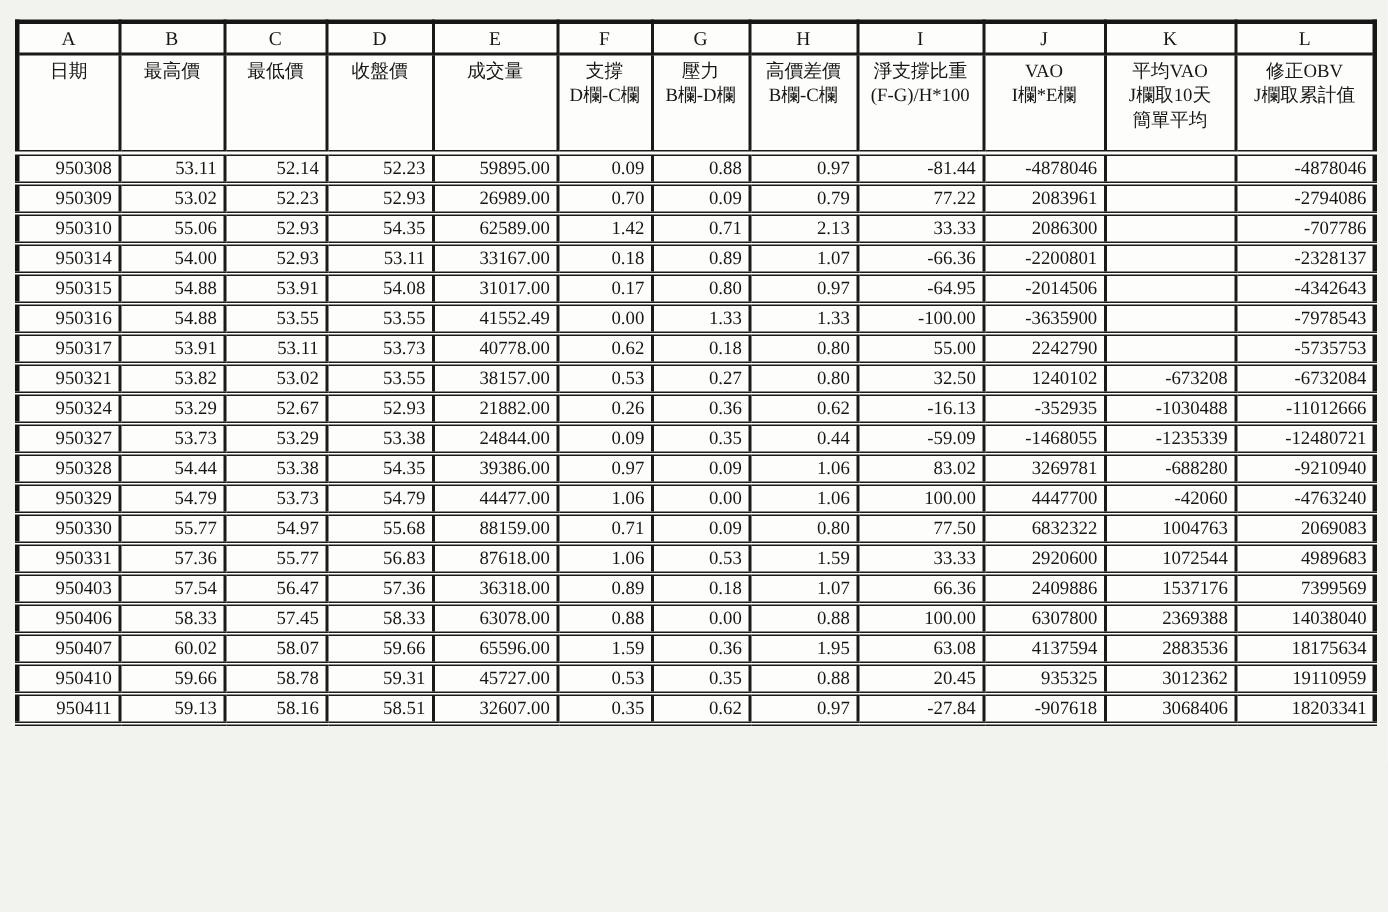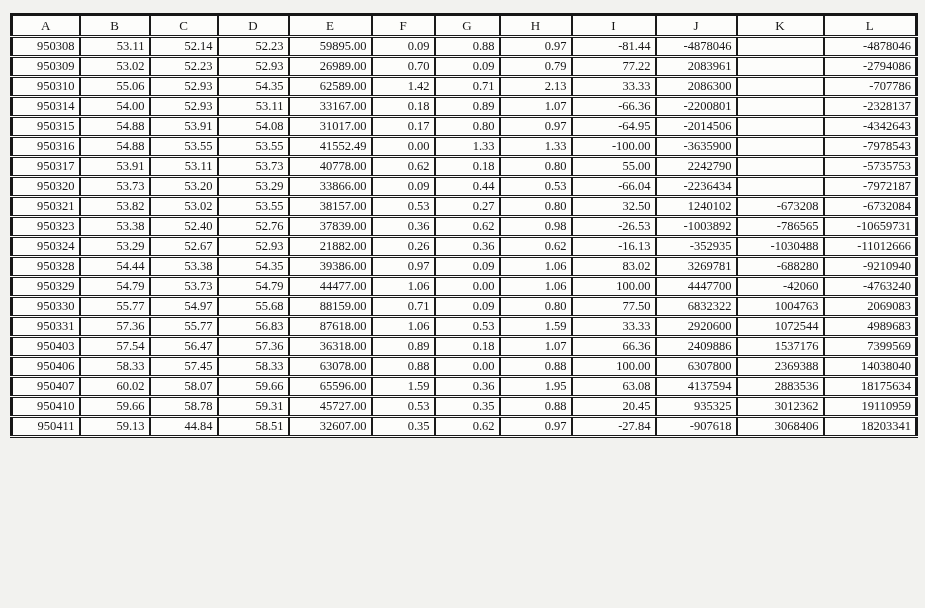--- a/index.html
+++ b/index.html
@@ -87,20 +87,42 @@
           <th>D</th>
           <th>E</th>
           <th>F</th>
           <th>G</th>
           <th>H</th>
           <th>I</th>
           <th>J</th>
           <th>K</th>
           <th>L</th>
         </tr>
+        <tr class="name-row">
+          <th>日期</th>
+          <th>最高價</th>
+          <th>最低價</th>
+          <th>收盤價</th>
+          <th>成交量</th>
+          <th>支撐
+D欄-C欄</th>
+          <th>壓力
+B欄-D欄</th>
+          <th>高價差價
+B欄-C欄</th>
+          <th>淨支撐比重
+(F-G)/H*100</th>
+          <th>VAO
+I欄*E欄</th>
+          <th>平均VAO
+J欄取10天
+簡單平均</th>
+          <th>修正OBV
+J欄取累計值</th>
+        </tr>
       </thead>
     <tbody id="table-body">
         <tr>
           <td>950308</td>
           <td>53.11</td>
           <td>52.14</td>
           <td>52.23</td>
           <td>59895.00</td>
           <td>0.09</td>
           <td>0.88</td>
@@ -186,78 +208,64 @@
           <td>53.11</td>
           <td>53.73</td>
           <td>40778.00</td>
           <td>0.62</td>
           <td>0.18</td>
           <td>0.80</td>
           <td>55.00</td>
           <td>2242790</td>
           <td></td>
           <td>-5735753</td>
-        </tr>
-        <tr>
-          <td>950320</td>
-          <td>53.73</td>
-          <td>53.20</td>
-          <td>53.29</td>
-          <td>33866.00</td>
-          <td>0.09</td>
-          <td>0.44</td>
-          <td>0.53</td>
-          <td>-66.04</td>
-          <td>-2236434</td>
-          <td></td>
-          <td>-7972187</td>
         </tr>
         <tr>
           <td>950321</td>
           <td>53.82</td>
           <td>53.02</td>
           <td>53.55</td>
           <td>38157.00</td>
           <td>0.53</td>
           <td>0.27</td>
           <td>0.80</td>
           <td>32.50</td>
           <td>1240102</td>
           <td>-673208</td>
           <td>-6732084</td>
         </tr>
         <tr>
-          <td>950323</td>
-          <td>53.38</td>
-          <td>52.40</td>
-          <td>52.76</td>
-          <td>37839.00</td>
-          <td>0.36</td>
-          <td>0.62</td>
-          <td>0.98</td>
-          <td>-26.53</td>
-          <td>-1003892</td>
-          <td>-786565</td>
-          <td>-10659731</td>
-        </tr>
-        <tr>
           <td>950324</td>
           <td>53.29</td>
           <td>52.67</td>
           <td>52.93</td>
           <td>21882.00</td>
           <td>0.26</td>
           <td>0.36</td>
           <td>0.62</td>
           <td>-16.13</td>
           <td>-352935</td>
           <td>-1030488</td>
           <td>-11012666</td>
         </tr>
         <tr>
+          <td>950327</td>
+          <td>53.73</td>
+          <td>53.29</td>
+          <td>53.38</td>
+          <td>24844.00</td>
+          <td>0.09</td>
+          <td>0.35</td>
+          <td>0.44</td>
+          <td>-59.09</td>
+          <td>-1468055</td>
+          <td>-1235339</td>
+          <td>-12480721</td>
+        </tr>
+        <tr>
           <td>950328</td>
           <td>54.44</td>
           <td>53.38</td>
           <td>54.35</td>
           <td>39386.00</td>
           <td>0.97</td>
           <td>0.09</td>
           <td>1.06</td>
           <td>83.02</td>
           <td>3269781</td>
@@ -358,21 +366,21 @@
           <td>0.35</td>
           <td>0.88</td>
           <td>20.45</td>
           <td>935325</td>
           <td>3012362</td>
           <td>19110959</td>
         </tr>
         <tr>
           <td>950411</td>
           <td>59.13</td>
-          <td>44.84</td>
+          <td>58.16</td>
           <td>58.51</td>
           <td>32607.00</td>
           <td>0.35</td>
           <td>0.62</td>
           <td>0.97</td>
           <td>-27.84</td>
           <td>-907618</td>
           <td>3068406</td>
           <td>18203341</td>
         </tr>

